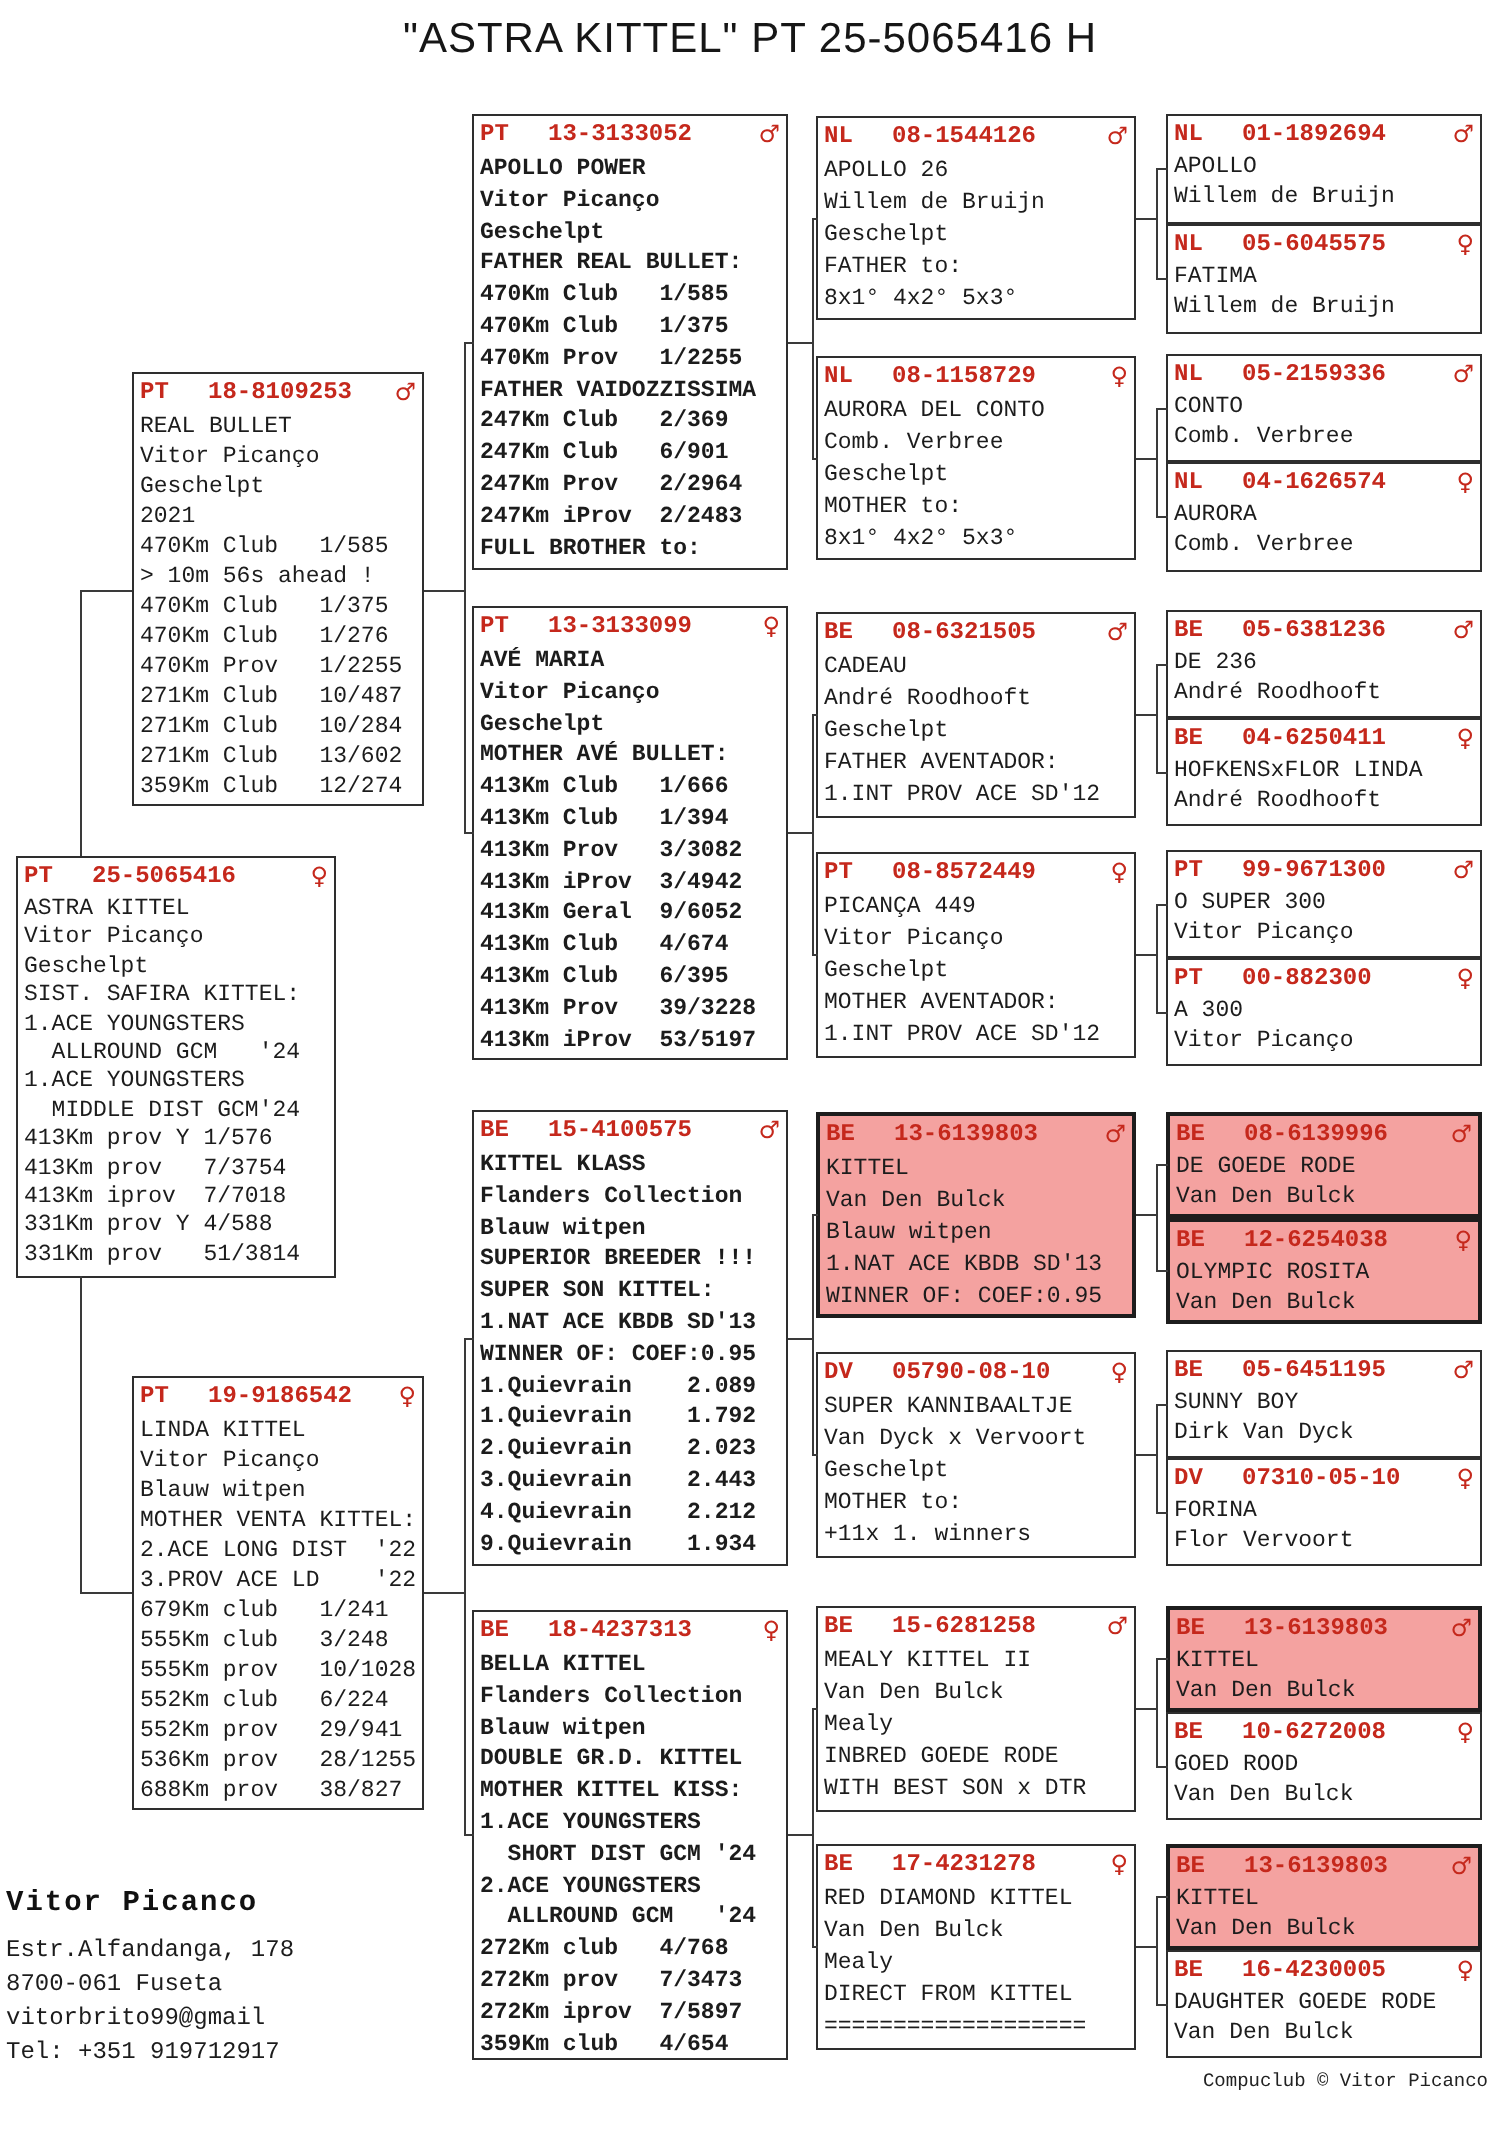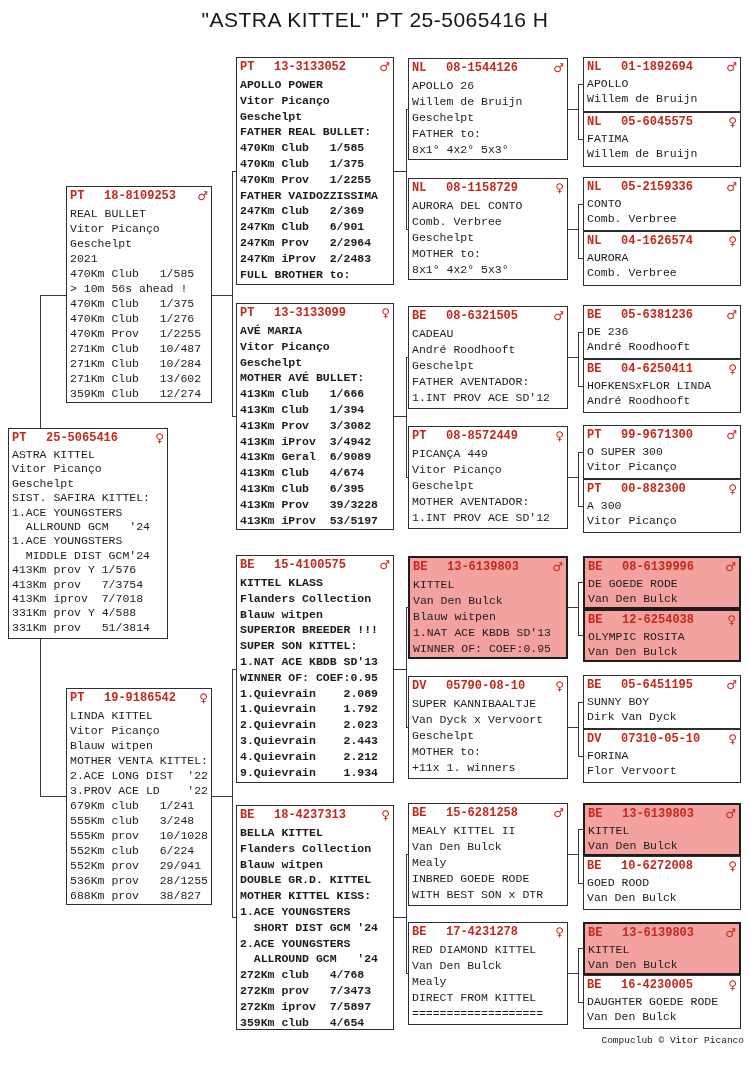--- a/index.html
+++ b/index.html
@@ -152,21 +152,21 @@
         <span class="bx-sex">♀</span>
       </div>
       <div class="bx-line">AVÉ MARIA</div>
       <div class="bx-line">Vitor Picanço</div>
       <div class="bx-line">Geschelpt</div>
       <div class="bx-line">MOTHER AVÉ BULLET:</div>
       <div class="bx-line">413Km Club   1/666</div>
       <div class="bx-line">413Km Club   1/394</div>
       <div class="bx-line">413Km Prov   3/3082</div>
       <div class="bx-line">413Km iProv  3/4942</div>
-      <div class="bx-line">413Km Geral  6/9089</div>
+      <div class="bx-line">413Km Geral  9/6052</div>
       <div class="bx-line">413Km Club   4/674</div>
       <div class="bx-line">413Km Club   6/395</div>
       <div class="bx-line">413Km Prov   39/3228</div>
       <div class="bx-line">413Km iProv  53/5197</div>
     </div>
   <div class="pbox gen3 s-g3c">
       <div class="bx-hdr">
         <span class="bx-country">BE</span>
         <span class="bx-ring">15-4100575</span>
         <span class="bx-sex">♂</span>
@@ -439,20 +439,27 @@
   <div class="pbox gen5 s-g5p">
       <div class="bx-hdr">
         <span class="bx-country">BE</span>
         <span class="bx-ring">16-4230005</span>
         <span class="bx-sex">♀</span>
       </div>
       <div class="bx-line">DAUGHTER GOEDE RODE</div>
       <div class="bx-line">Van Den Bulck</div>
     </div>
 
+  <div class="breeder">
+    <div class="breeder-name">Vitor Picanco</div>
+    <div class="breeder-line">Estr.Alfandanga, 178</div>
+    <div class="breeder-line">8700-061 Fuseta</div>
+    <div class="breeder-line">vitorbrito99@gmail</div>
+    <div class="breeder-line">Tel: +351 919712917</div>
+  </div>
 
   <div class="credit">Compuclub © Vitor Picanco</div>
 <div class="cline" style="left: 40px; top: 295px; width: 1px; height: 133px;"></div>
     <div class="cline" style="left: 40px; top: 295px; width: 26px; height: 1px;"></div>
     <div class="cline" style="left: 40px; top: 638px; width: 1px; height: 158px;"></div>
     <div class="cline" style="left: 40px; top: 796px; width: 26px; height: 1px;"></div>
     <div class="cline" style="left: 212px; top: 295px; width: 20px; height: 1px;"></div>
     <div class="cline" style="left: 232px; top: 171px; width: 1px; height: 246px;"></div>
     <div class="cline" style="left: 232px; top: 171px; width: 5px; height: 1px;"></div>
     <div class="cline" style="left: 232px; top: 416px; width: 5px; height: 1px;"></div>

